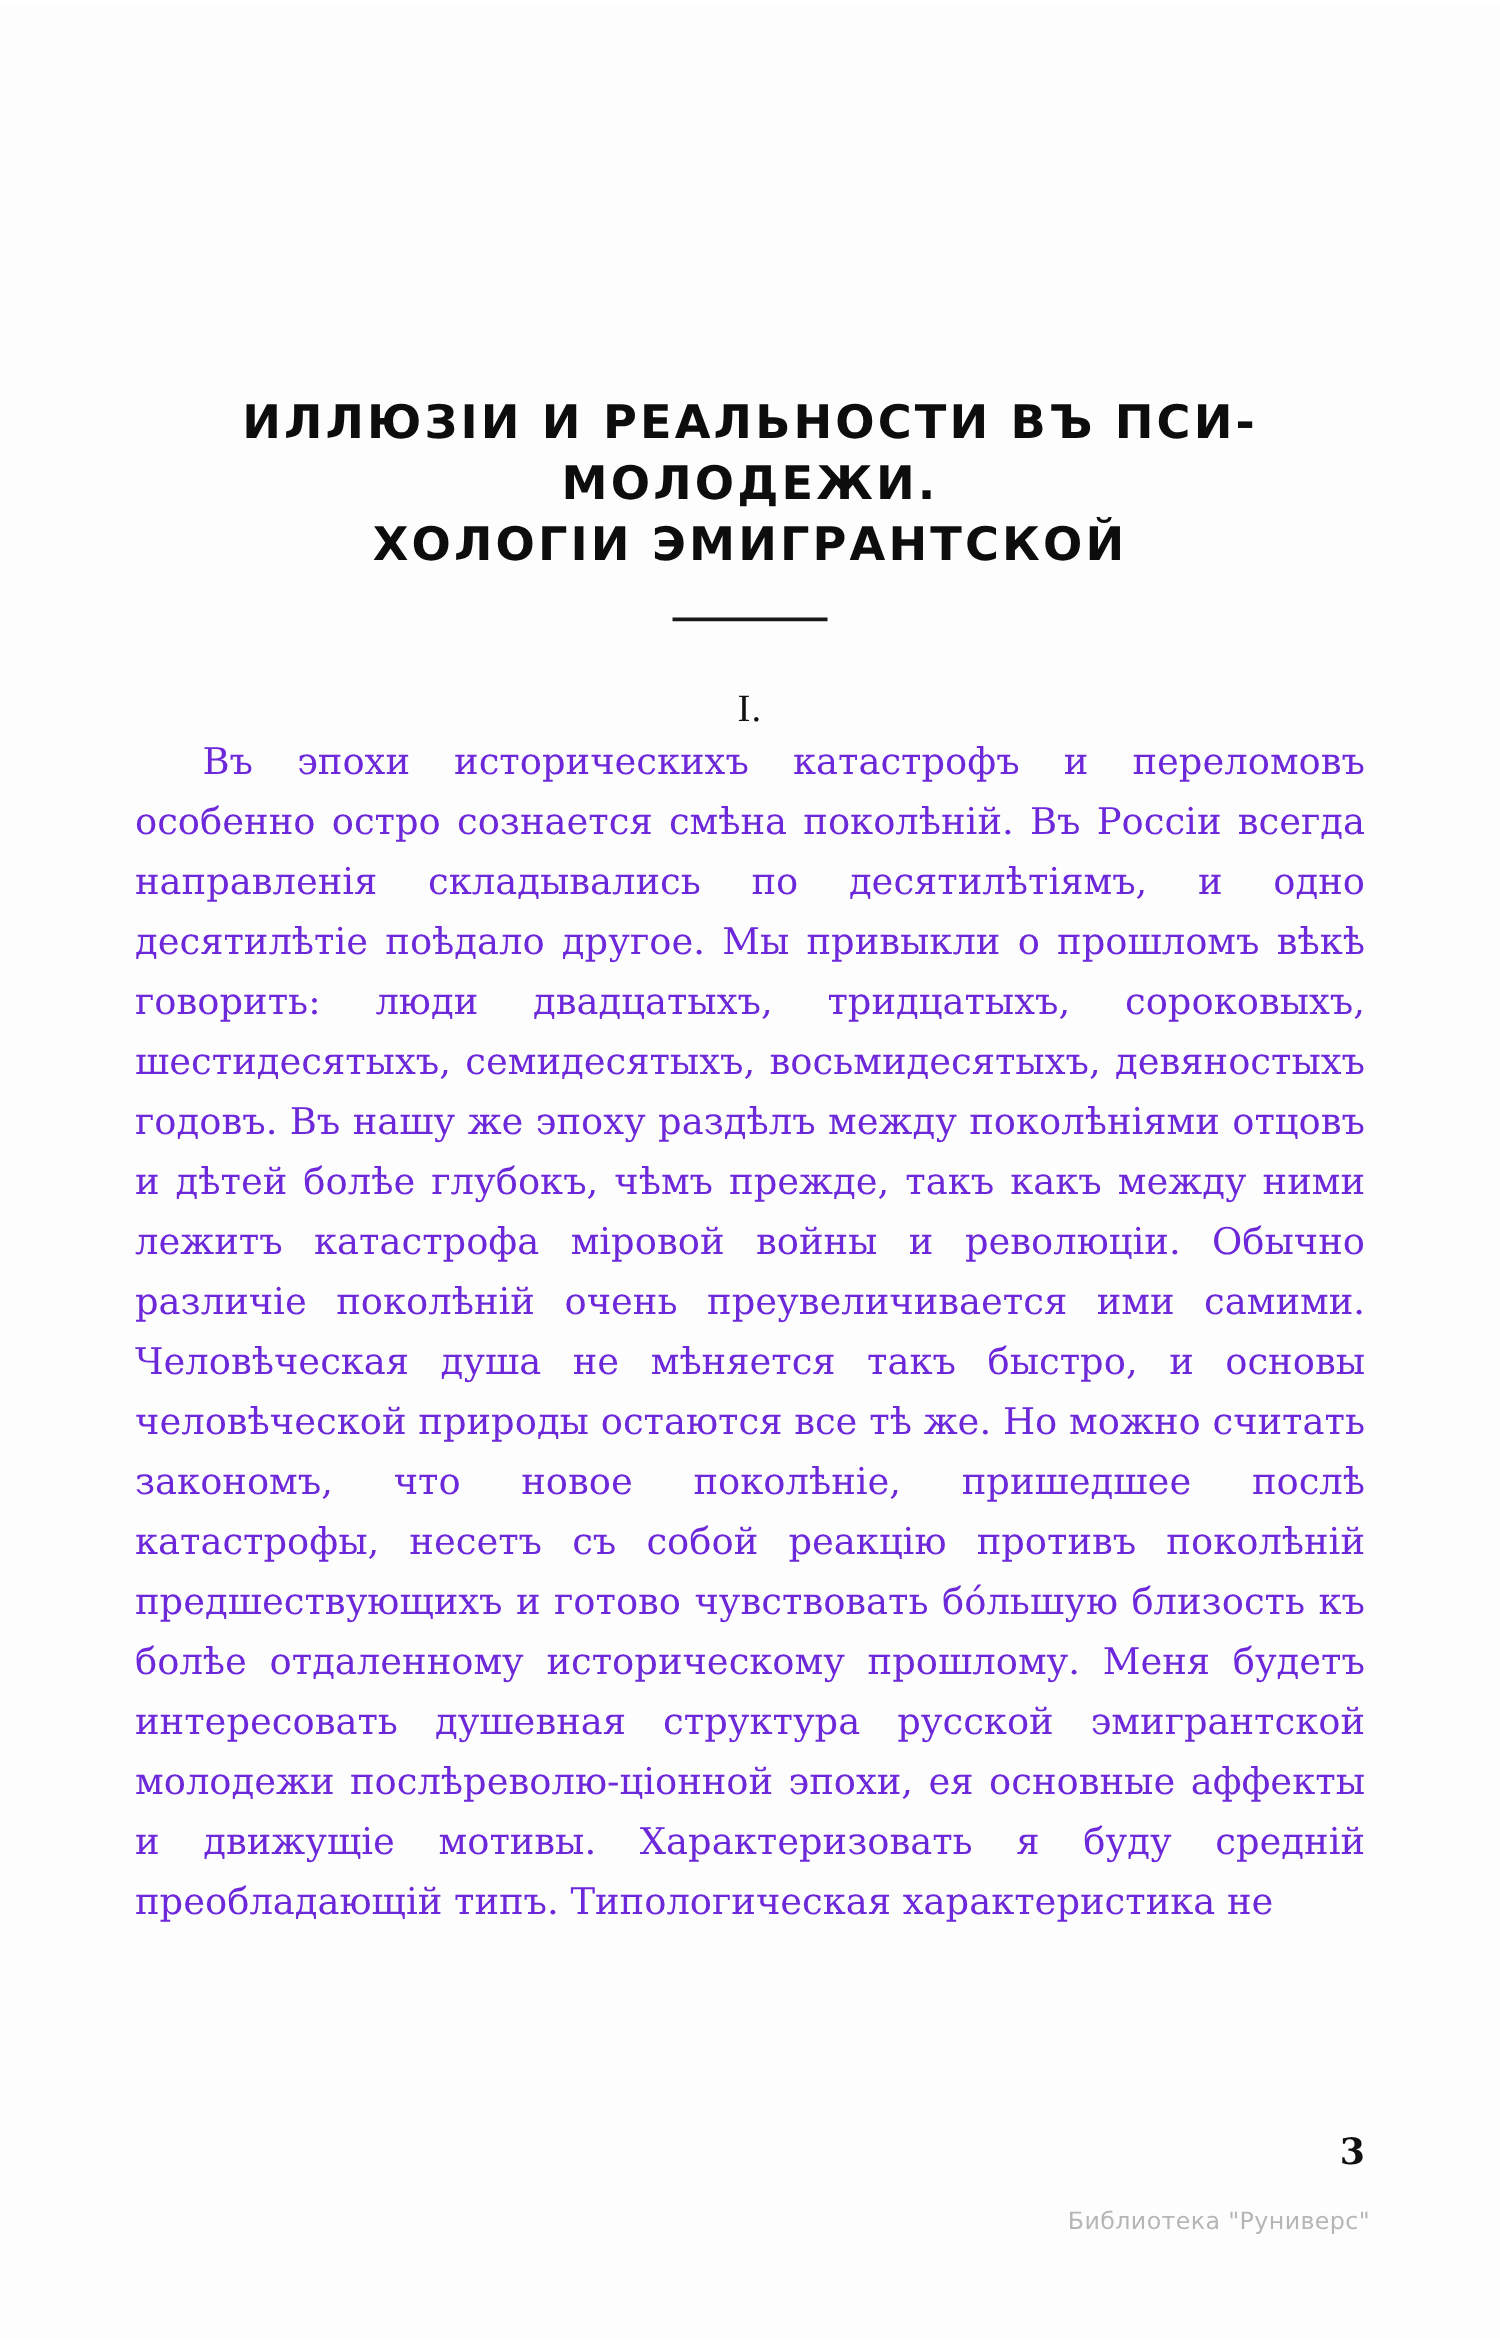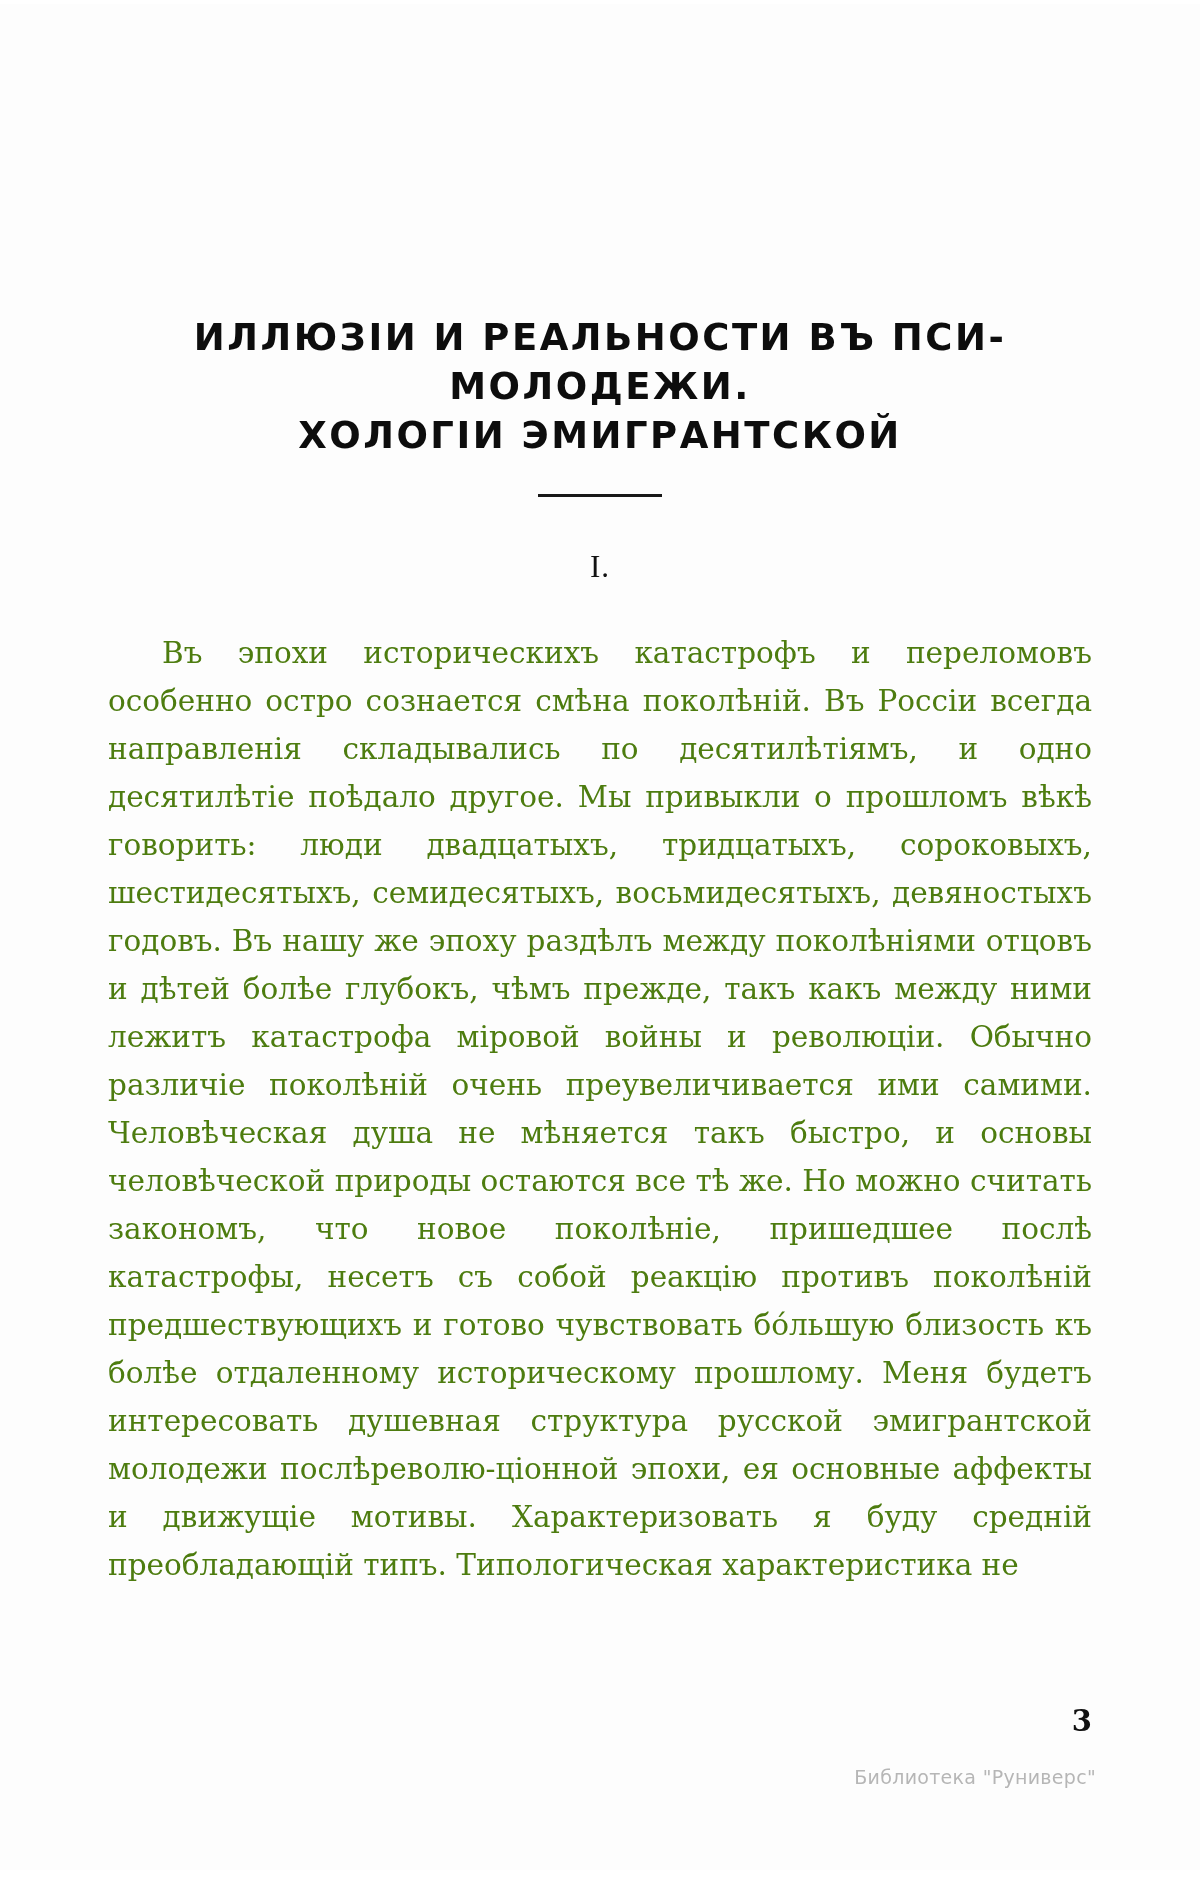--- a/index.html
+++ b/index.html
@@ -57,25 +57,24 @@
   .section-number {
     margin-top: 52px;
     text-align: center;
     font-family: "Liberation Serif", serif;
     font-size: 31px;
     letter-spacing: 1px;
     color: #121212;
   }
 
   .body-text {
-    margin-top: 44px;
     font-family: "DejaVu Serif", serif;
     font-size: 29.5px;
     line-height: 48px;
-    color: #4d7c0f;
+    color: #6d28d9;
     text-align: justify;
     text-justify: inter-word;
   }
 
   .body-text p {
     margin: 0;
     text-indent: 54px;
   }
 
   .folio {

